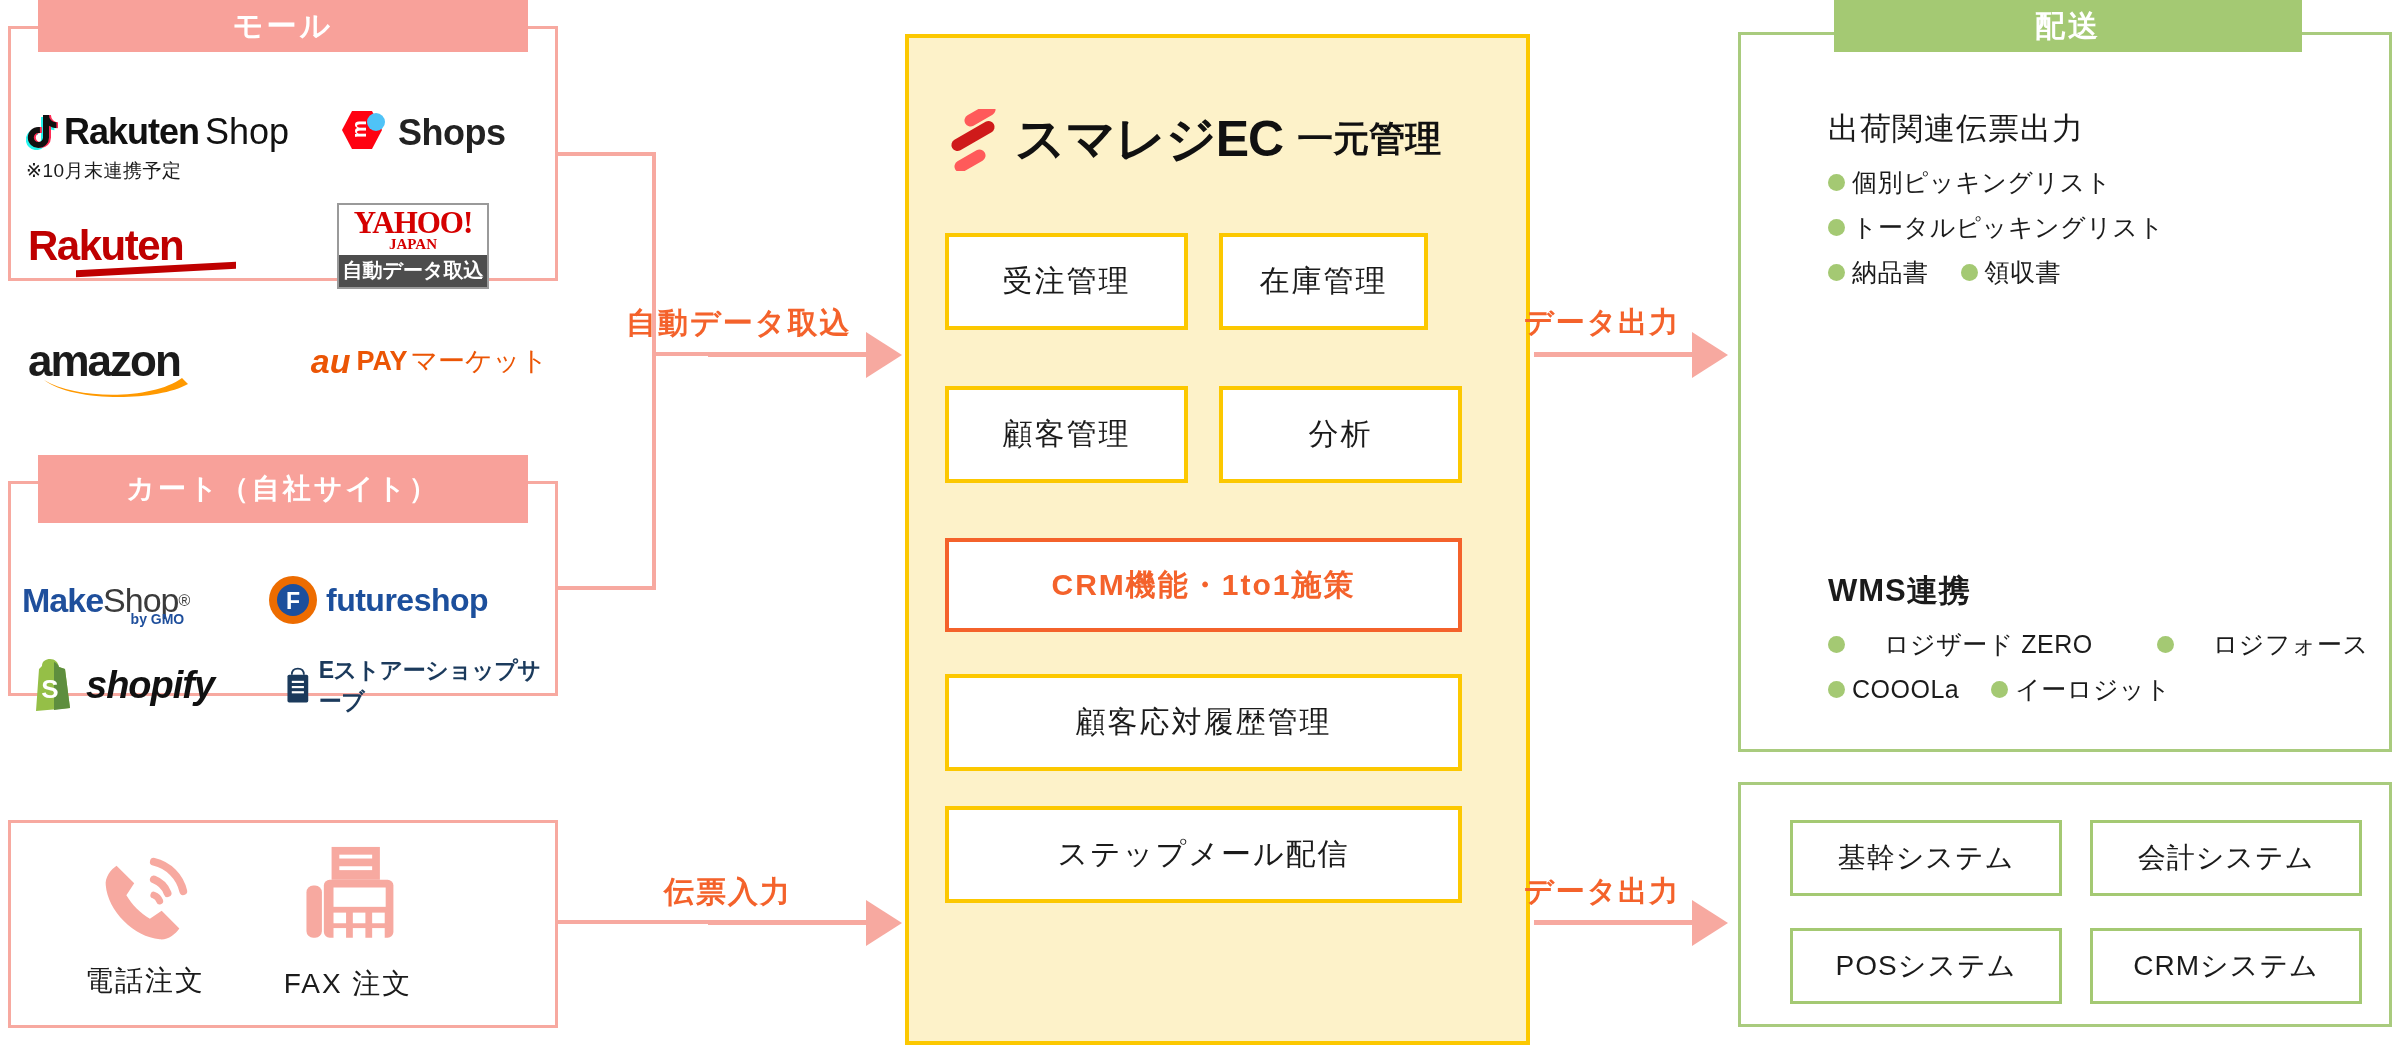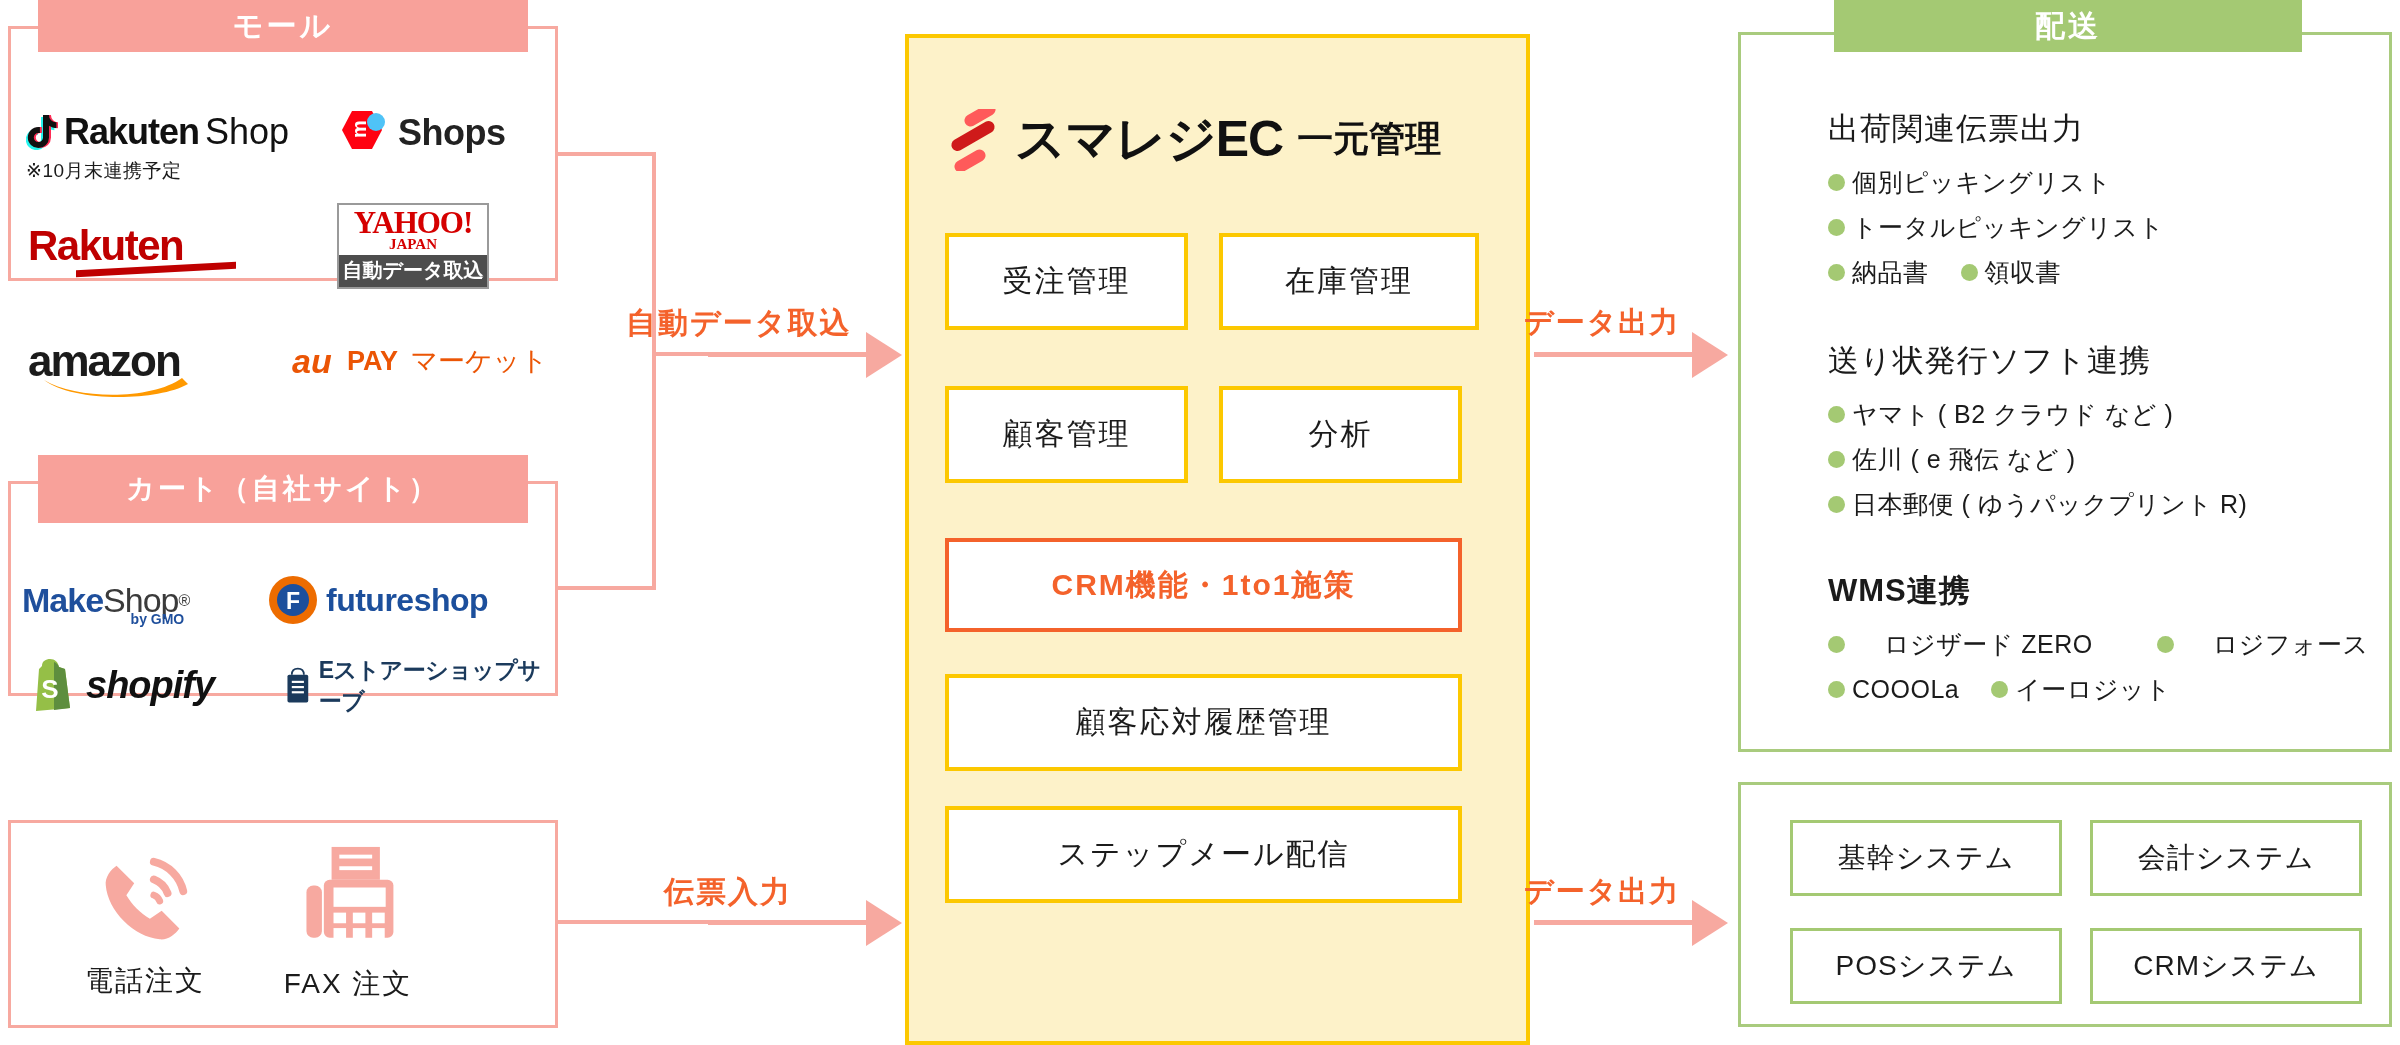--- a/index.html
+++ b/index.html
@@ -200,21 +200,21 @@
 
   <div class="logo-cell" style="left:28px; top:330px; width:250px; height:62px; justify-content:flex-start;">
     <div style="position:relative;">
       <span class="amazon-txt">amazon</span>
       <svg width="150" height="26" viewBox="0 0 150 26" style="position:absolute; left:14px; top:38px;">
         <path d="M2 6 C35 26 110 26 140 4 L146 10 C114 28 30 28 2 6 Z" fill="#FF9900"></path>
       </svg>
     </div>
   </div>
 
-  <div class="logo-cell" style="left:292px; top:338px; width:256px; height:46px; justify-content:space-between;">
+  <div class="logo-cell" style="left:292px; top:338px; width:256px; height:46px; justify-content:flex-end;">
     <span class="au-txt" style="font-style:italic; font-size:34px;">au</span>
     <span class="au-txt" style="margin-left:6px;">PAY</span>
     <span class="au-txt" style="margin-left:3px; font-weight:500;">マーケット</span>
   </div>
 
   <div class="pink-box" style="left:8px; top:481px; width:550px; height:215px;"></div>
   <div class="pink-header" style="left:38px; top:455px; width:490px; height:68px; font-size:28px;">
     <span>カート（自社サイト）</span>
   </div>
 
@@ -310,21 +310,21 @@
         <rect x="4" y="21" width="48" height="12" rx="6" fill="#cf1a1a" transform="rotate(-30 28 27)"></rect>
         <rect x="8" y="46" width="34" height="12" rx="6" fill="#ff5a5a" transform="rotate(-30 25 52)"></rect>
       </svg>
       <span style="margin-left:14px; font-size:50px; font-weight:bold; color:#111; letter-spacing:-1px;">スマレジEC</span>
       <span style="margin-left:14px; font-size:36px; font-weight:bold; color:#111;">一元管理</span>
     </div>
 
     <div class="yel-box" style="left:36px; top:195px; width:243px; height:97px;">
       <span>受注管理</span>
     </div>
-    <div class="yel-box" style="left:310px; top:195px; width:260px; height:97px;">
+    <div class="yel-box" style="left:310px; top:195px; width:209px; height:97px;">
       <span>在庫管理</span>
     </div>
     <div class="yel-box" style="left:36px; top:348px; width:243px; height:97px;">
       <span>顧客管理</span>
     </div>
     <div class="yel-box" style="left:310px; top:348px; width:243px; height:97px;">
       <span>分析</span>
     </div>
 
     <div class="crm-box" style="left:36px; top:500px; width:517px; height:94px;">
@@ -364,35 +364,20 @@
       <span>トータルピッキングリスト</span>
     </div>
     <div class="g-li" style="margin-top:12px;">
       <span class="dot"></span>
       <span>納品書</span>
       <span class="dot" style="margin-left:32px;"></span>
       <span>領収書</span>
     </div>
   </div>
 
-  <div class="abs" style="left:1828px; top:340px;">
-    <div class="g-title">送り状発行ソフト連携</div>
-    <div class="g-li" style="margin-top:16px;">
-      <span class="dot"></span>
-      <span>ヤマト ( B2 クラウド など )</span>
-    </div>
-    <div class="g-li" style="margin-top:12px;">
-      <span class="dot"></span>
-      <span>佐川 ( e 飛伝 など )</span>
-    </div>
-    <div class="g-li" style="margin-top:12px;">
-      <span class="dot"></span>
-      <span>日本郵便 ( ゆうパックプリント R)</span>
-    </div>
-  </div>
 
   <div class="abs" style="left:1828px; top:570px;">
     <div class="g-title" style="font-weight:bold;">WMS連携</div>
     <div class="g-li" style="margin-top:16px;gap:32px;">
       <span class="dot"></span>
       <span>ロジザード ZERO</span>
       <span class="dot" style="margin-left:32px;"></span>
       <span>ロジフォース</span>
     </div>
     <div class="g-li" style="margin-top:12px;">

